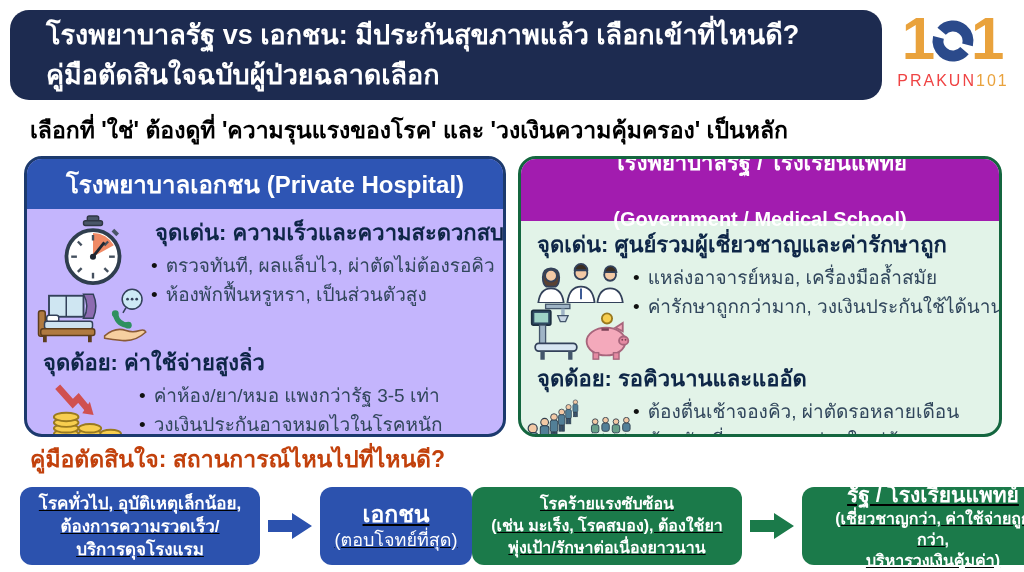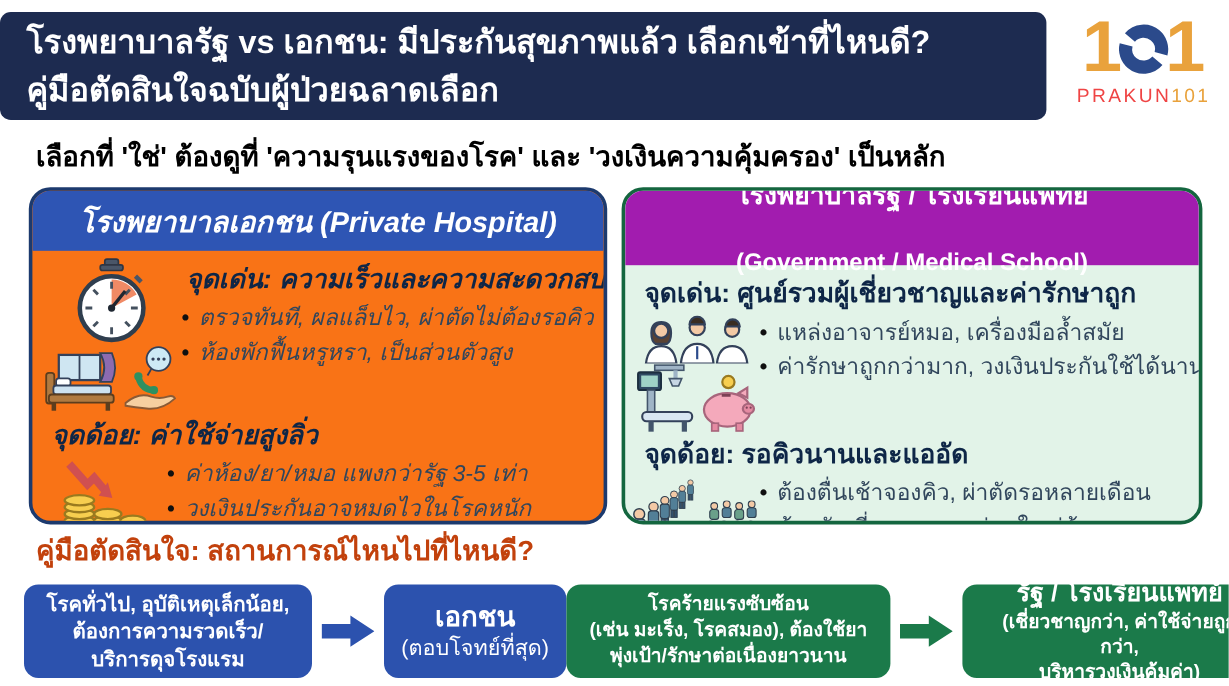--- a/index.html
+++ b/index.html
@@ -1,39 +1,39 @@
 <!DOCTYPE html>
 <html><head>
 <meta charset="utf-8">
 <style>
   * { margin:0; padding:0; box-sizing:border-box; }
   body { font-family:"Liberation Sans","DejaVu Sans",sans-serif; background:#fff; }
   .page { position:relative; width:1024px; height:572px; background:#ffffff; overflow:hidden; }
 
   
-  .banner { position:absolute; left:0; top:10px; width:872px; height:90px;
-    background:#1d2b50; border-radius:9px; padding:5px 22px;
+  .banner { position:absolute; left:10px; top:10px; width:872px; height:90px;
+    background:#1d2b50; border-radius:19px; padding:5px 36px;
     display:flex; flex-direction:column; justify-content:center; }
   .banner .t1, .banner .t2 { color:#ffffff; font-weight:bold; font-size:27px; line-height:40px; white-space:nowrap; }
 
   
   .logo { position:absolute; right:6px; top:8px; width:130px; text-align:center; }
   .logo-digits { display:flex; align-items:center; justify-content:center; height:62px; }
   .logo-digit { font-size:60px; font-weight:bold; color:#e9a23c; line-height:62px; }
   .logo-ring { margin:0 -5px; position:relative; top:2px; }
   .logo-word { font-size:16px; letter-spacing:2px; margin-top:2px; }
   .logo-word .w1 { color:#ef4444; }
   .logo-word .w2 { color:#e9a23c; }
 
   
   .subtitle { position:absolute; left:30px; top:112px; font-size:23px; font-weight:bold; color:#000000; white-space:nowrap;text-align:right; }
 
   
   .card { position:absolute; top:156px; height:281px; border-radius:18px; border:3px solid; overflow:hidden; }
-  .card-private { left:24px; width:482px; background:#f97316; border-color:#1c3a6e;font-style:italic; }
+  .card-private { left:24px; width:482px; background:#c4b5fd; border-color:#1c3a6e; }
   .card-gov { left:518px; width:484px; background:#e2f3e8; border-color:#14663f; }
   .card-header { display:flex; flex-direction:column; align-items:center; justify-content:center; color:#fff; font-weight:bold; }
   .card-private .card-header { height:50px; background:#2e55b4; font-size:24px; }
   .card-gov .card-header { height:62px; background:#a21caf;gap:28px; }
   .card-gov .card-header .h1 { font-size:22px; line-height:30px; }
   .card-gov .card-header .h2 { font-size:20px; line-height:26px; }
   .card-body { padding:6px 12px 4px 10px; }
 
   .section-heading { font-size:22px; font-weight:bold; color:#0e2647; line-height:32px; margin:2px 0 2px 6px; white-space:nowrap; }
   .section-row { display:flex; align-items:flex-start; }
@@ -41,21 +41,21 @@
   .icon-col-sm { width:100px; }
   .text-col { flex:1; }
   ul.bullets { list-style:none; }
   ul.bullets li { display:flex; font-size:19px; color:#31465c; line-height:29px; white-space:nowrap; }
   ul.bullets li::before { content:"•"; color:#101010; margin:0 8px 0 2px; }
   .icon-pair { display:flex; align-items:flex-end; }
 
   
   .decision-heading { position:absolute; left:30px; top:441px; font-size:23px; font-weight:bold; color:#c2410c; white-space:nowrap; }
   .decision-row { position:absolute; left:20px; right:16px; top:487px; height:78px;
-    display:flex; justify-content:space-between; align-items:center; }
+    display:flex; justify-content:space-between; align-items:center;text-decoration:underline; }
   .flow-group { display:flex; align-items:center; gap:8px; }
   .flow-box { border-radius:12px; color:#ffffff; height:78px; display:flex; flex-direction:column;
     justify-content:center; text-align:center; padding:4px 8px; flex-shrink:0; }
   .box-blue { background:#2c52ae; }
   .box-green { background:#1b7a4a; }
   .cond-blue { width:240px; font-size:17px; font-weight:bold; line-height:23px; }
   .result-blue { width:152px; }
   .result-blue .rt { font-size:23px; font-weight:bold; line-height:28px; }
   .result-blue .rn { font-size:18px; line-height:24px; }
   .cond-green { width:270px; font-size:16px; font-weight:bold; line-height:22px; }

